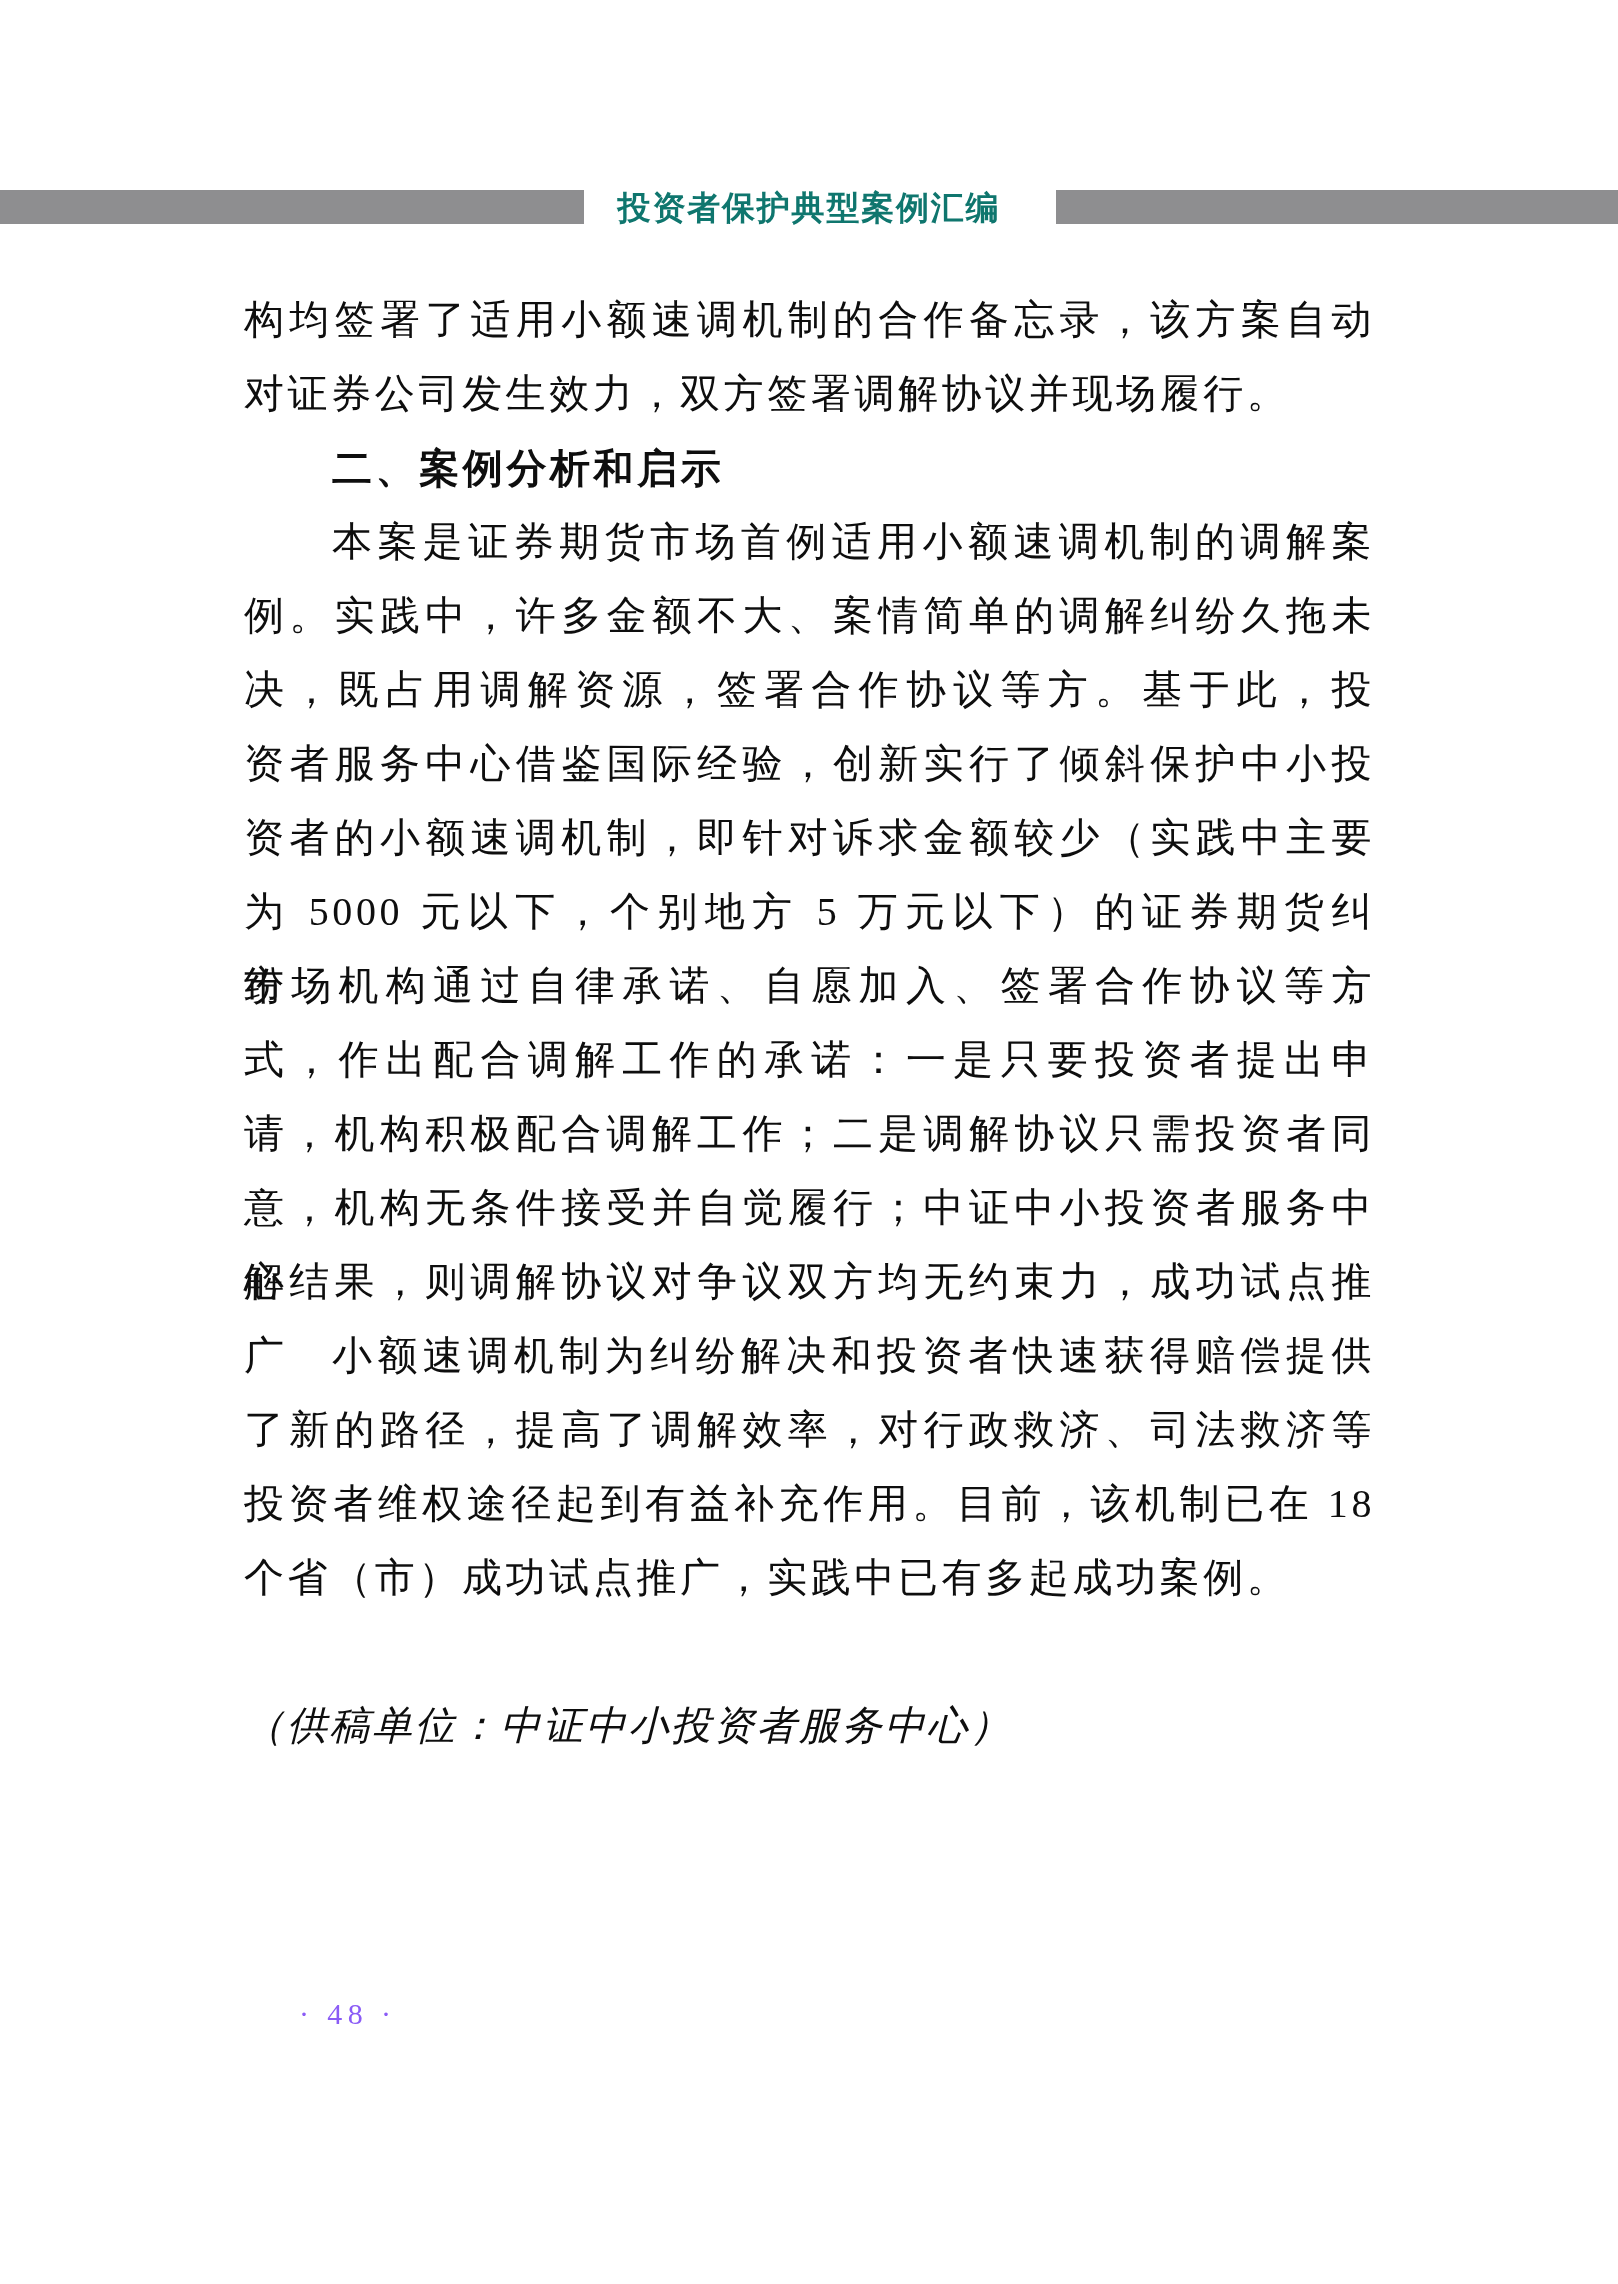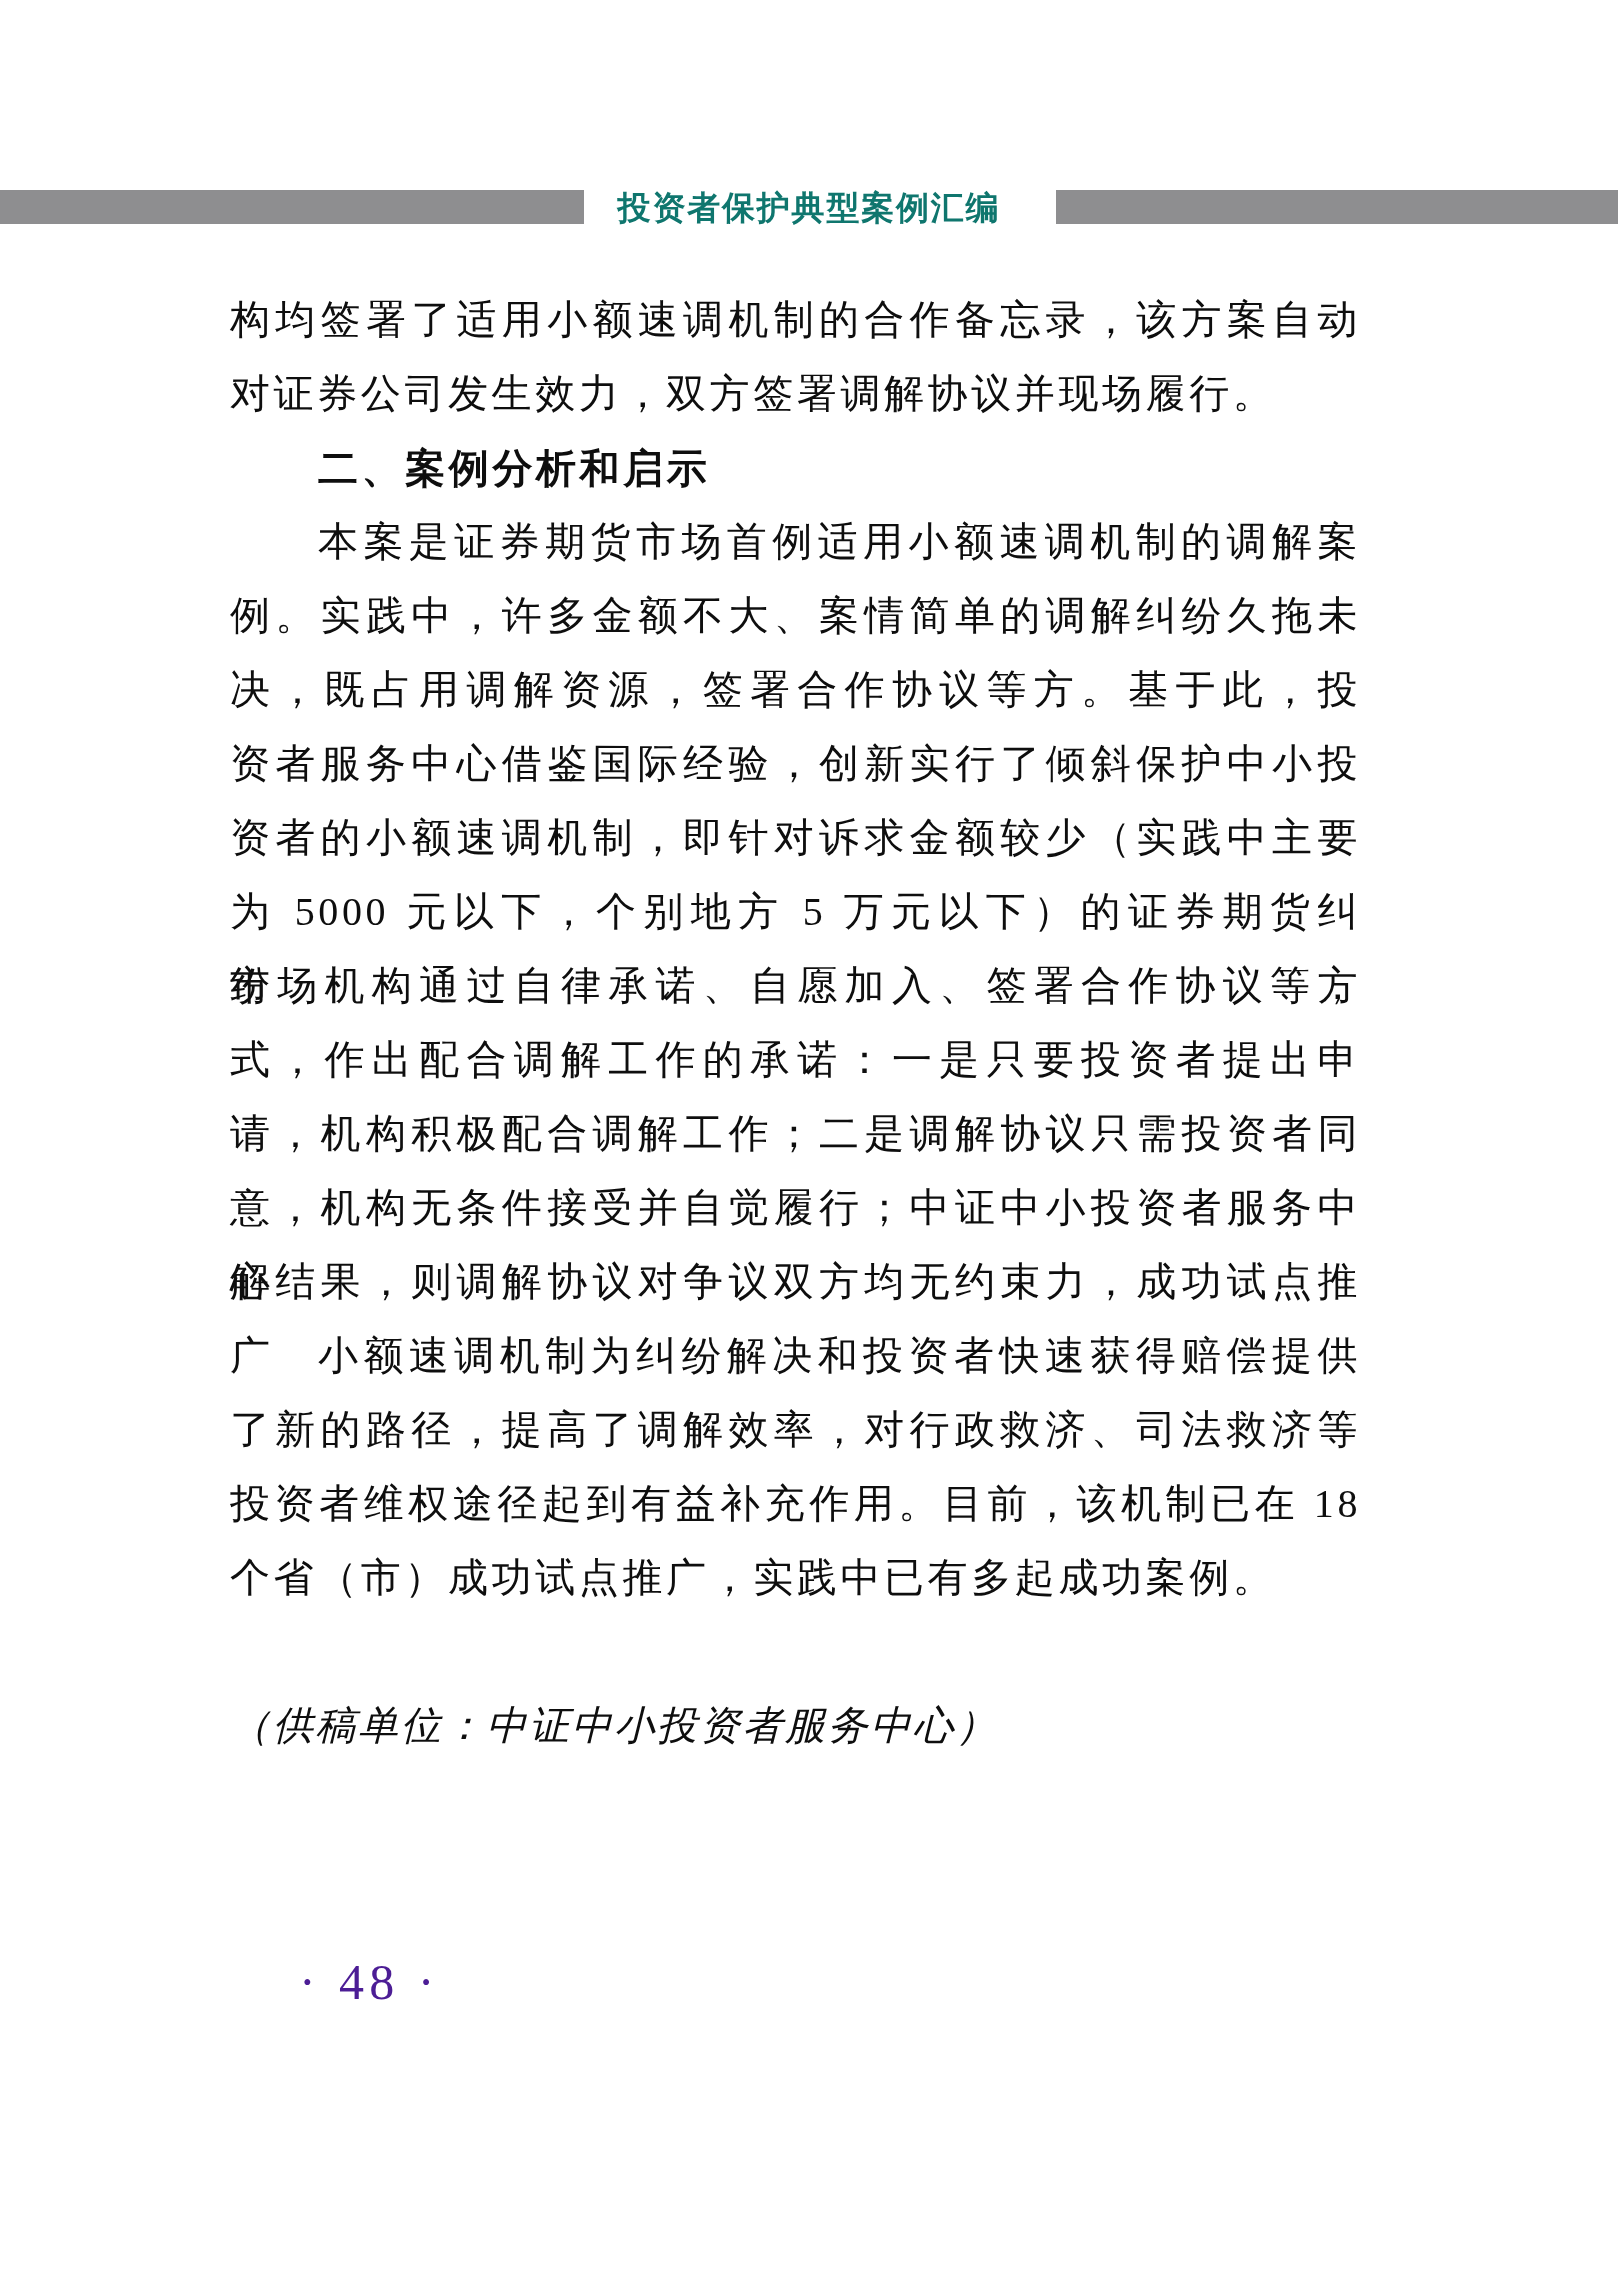--- a/index.html
+++ b/index.html
@@ -28,21 +28,21 @@
     font-family: "Liberation Sans", "DejaVu Sans", sans-serif;
     font-weight: 700;
     font-size: 33px;
     letter-spacing: 1.8px;
     color: #0f766e;
   }
 
   
   .text-block {
     position: absolute;
-    left: 230px; top: 283px;
+    left: 244px; top: 283px;
     width: 1131px;
   }
   .line {
     height: 74px;
     line-height: 74px;
     font-size: 40px;
     letter-spacing: 3.6px;
     margin: 0;
   }
   .line.justify {
@@ -56,24 +56,24 @@
   }
   .line.blank { height: 74px; }
   .line.attribution {
     font-style: italic;
     letter-spacing: 2.7px;
   }
 
   
   .page-number {
     position: absolute;
-    left: 299px; top: 1953px;
-    font-size: 50px;
+    left: 299px; top: 1997px;
+    font-size: 30px;
     letter-spacing: 5.4px;
-    color: #4c1d95;
+    color: #8b5cf6;
   }
 </style>
 </head>
 <body>
 
 <div class="page">
 
   <div>
     <div class="runhead-bar left"></div>
     <div class="runhead-title">投资者保护典型案例汇编</div>

